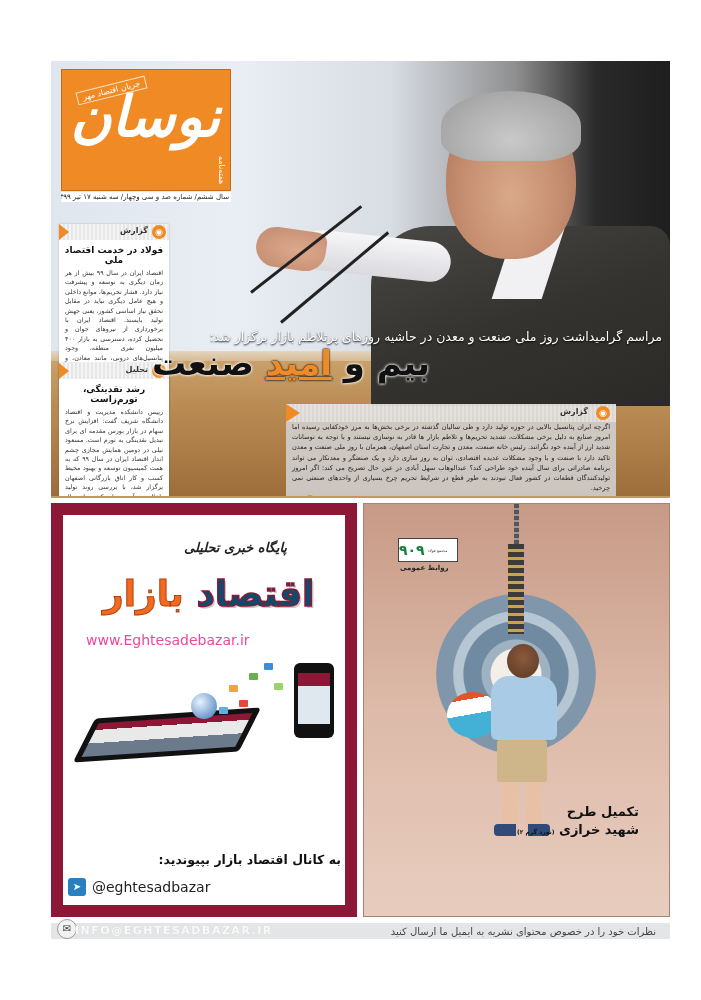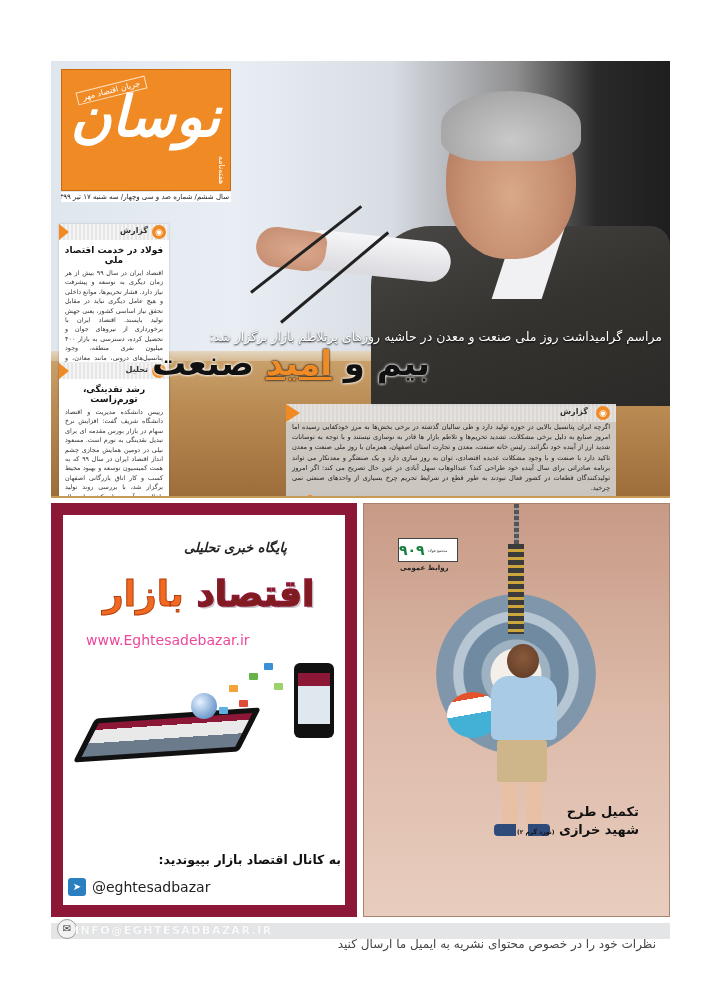--- a/index.html
+++ b/index.html
@@ -62,21 +62,21 @@
   .reportbox .rss-icon { right:6px; top:2px; }
   .reportbox .sidebox-label { right:28px; top:3px; }
 
   .hero-bottom-rule { position:absolute; left:0; top:435px; width:619px; height:3px; background:#c69a55; }
 
   
   .ad-left { position:absolute; left:0; top:442px; width:306px; height:414px; background:#8d1736; }
   .ad-left-inner { position:absolute; left:12px; top:12px; width:282px; height:390px; background:#fff; }
   .ad-l-tagline { position:absolute; right:58px; top:25px; font-size:13px; font-weight:bold; color:#222; direction:rtl; font-style:italic; }
   .ad-l-brand { position:absolute; left:40px; top:58px; font-size:36px; font-weight:bold; direction:rtl; letter-spacing:3px; white-space:nowrap; }
-  .ad-l-brand .b1 { color:#7f1d1d; -webkit-text-stroke:1.5px #8d1736; text-shadow:2px 2px 0 #c8c8c8; }
+  .ad-l-brand .b1 { color:#0c4a6e; -webkit-text-stroke:1.5px #8d1736; text-shadow:2px 2px 0 #c8c8c8; }
   .ad-l-brand .b2 { color:#f26a21;text-align:right; -webkit-text-stroke:1px #b04010; }
   .ad-l-url { position:absolute; left:23px; top:117px; font-size:14px; color:#ec4899; font-family:"DejaVu Sans", sans-serif; }
   .ad-l-art { position:absolute; left:16px; top:130px; width:262px; height:130px; }
   .tablet { position:absolute; left:8px; top:68px; width:160px; height:44px; background:#111; transform:skewX(-30deg) rotate(-4deg); border-radius:4px; }
   .tablet-screen { position:absolute; left:6px; top:5px; right:6px; bottom:5px; background:linear-gradient(180deg,#8d1736 0 20%, #e9e9e9 20% 60%, #6b7b8c 60%); }
   .phone { position:absolute; left:215px; top:18px; width:40px; height:75px; background:#111; border-radius:6px; }
   .phone-screen { position:absolute; left:4px; top:10px; right:4px; bottom:14px; background:linear-gradient(180deg,#8d1736 0 25%, #dfe8ef 25%); }
   .globe { position:absolute; left:112px; top:48px; width:26px; height:26px; border-radius:50%; background:radial-gradient(circle at 35% 35%,#e7f2ff,#3d77b8); }
   .flying { position:absolute; width:9px; height:7px; border-radius:1px; }
   .ad-l-features { position:absolute; right:36px; top:280px; direction:rtl; font-size:8.6px; line-height:13.5px; color:#333; text-align:right; }
@@ -103,21 +103,21 @@
   .ad-r-title1 { position:absolute; right:30px; top:300px; font-size:13px; font-weight:bold; color:#111; direction:rtl; }
   .ad-r-title2 { position:absolute; right:30px; top:318px; font-size:13px; font-weight:bold; color:#111; direction:rtl; white-space:nowrap; }
   .ad-r-title2 small { font-size:6px; font-weight:bold; }
   .ad-r-bubble { position:absolute; left:74px; top:340px; width:168px; height:28px; border-radius:14px; background:#9a2034; color:#fff; font-size:15px; line-height:28px; text-align:center; direction:rtl; }
   .ad-r-bubble::after { content:""; position:absolute; right:40px; top:-8px; border-left:6px solid transparent; border-right:6px solid transparent; border-bottom:8px solid #9a2034; }
 
   
   .footer { position:absolute; left:0; top:862px; width:619px; height:16px; background:#e4e5e7; }
   .mail-icon { position:absolute; left:6px; top:-4px; width:20px; height:20px; border-radius:50%; background:#f2f2f2; border:1px solid #9b9b9b; box-sizing:border-box; font-size:10px; line-height:18px; text-align:center; color:#333; }
   .footer-email { position:absolute; left:24px; top:1px; font-size:11px; letter-spacing:1.5px; color:#fafafa; font-weight:bold; text-shadow:0 0 1px #c9c9c9; }
-  .footer-note { position:absolute; right:14px; top:14px; font-size:12px; color:#444; direction:rtl; }
+  .footer-note { position:absolute; right:14px; top:3px; font-size:10px; color:#444; direction:rtl; }
 </style>
 </head>
 <body>
 
 <div class="page">
 
   <div class="hero">
     <div class="hero-desk-top"></div>
     <div class="hero-desk"></div>
     <div class="person-suit"></div>

